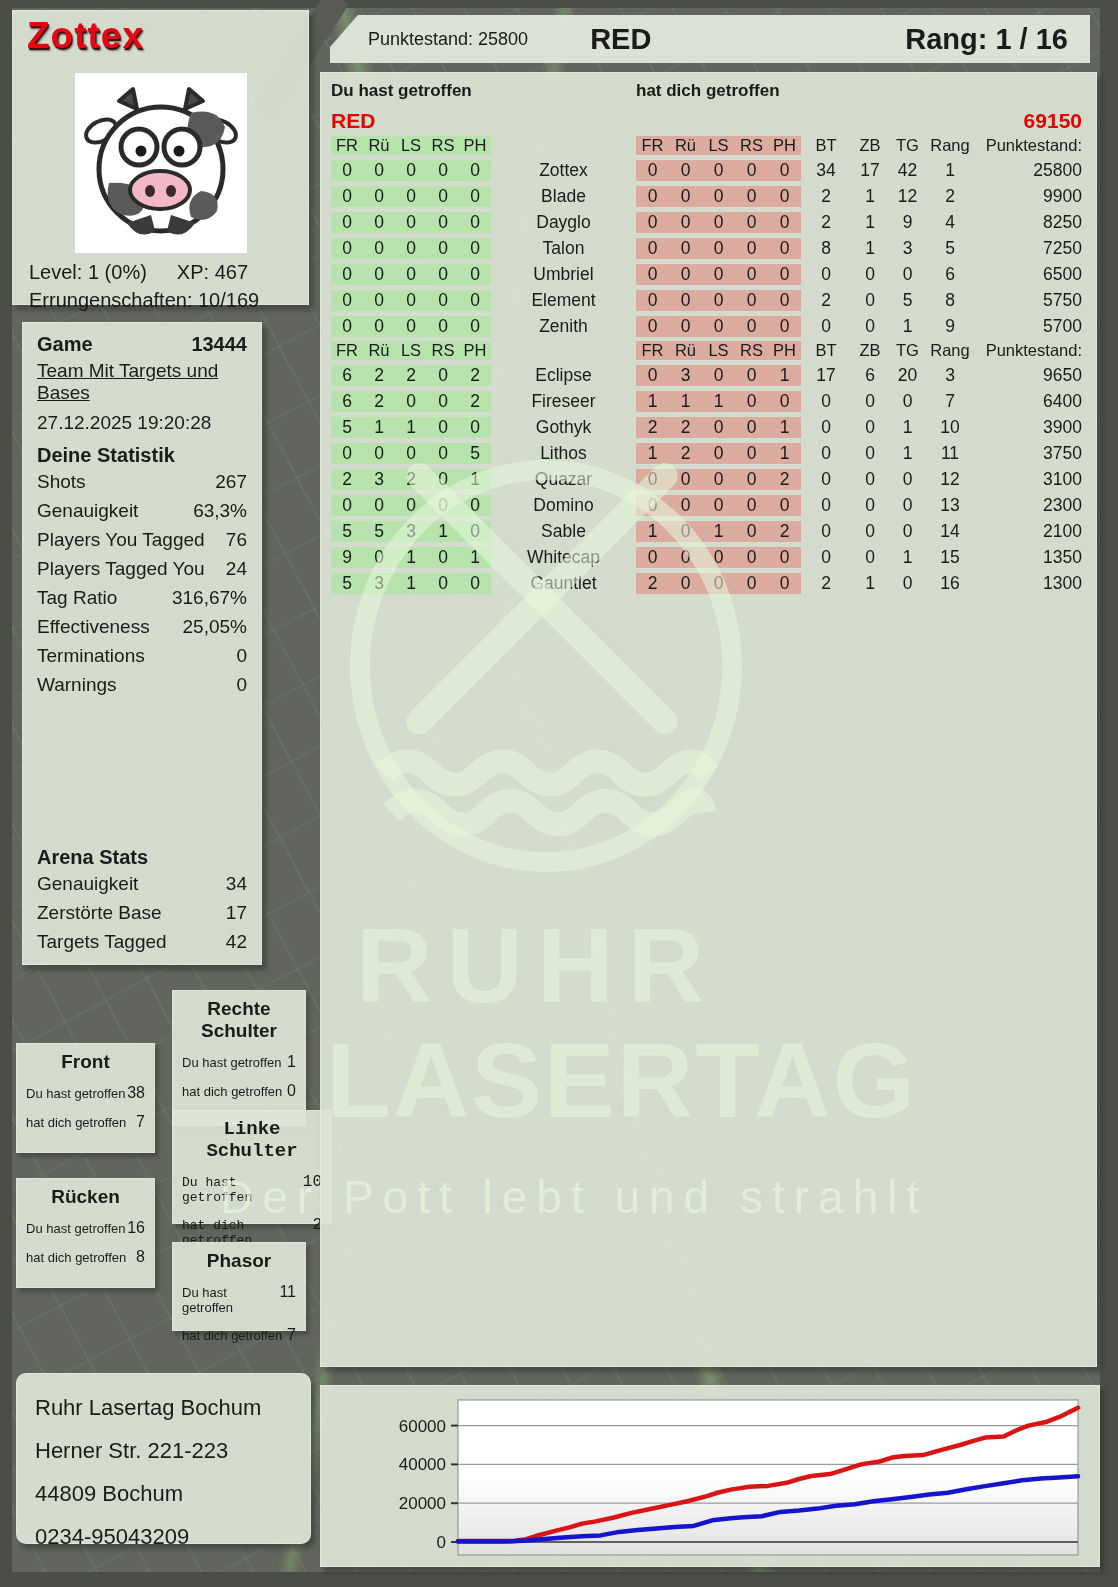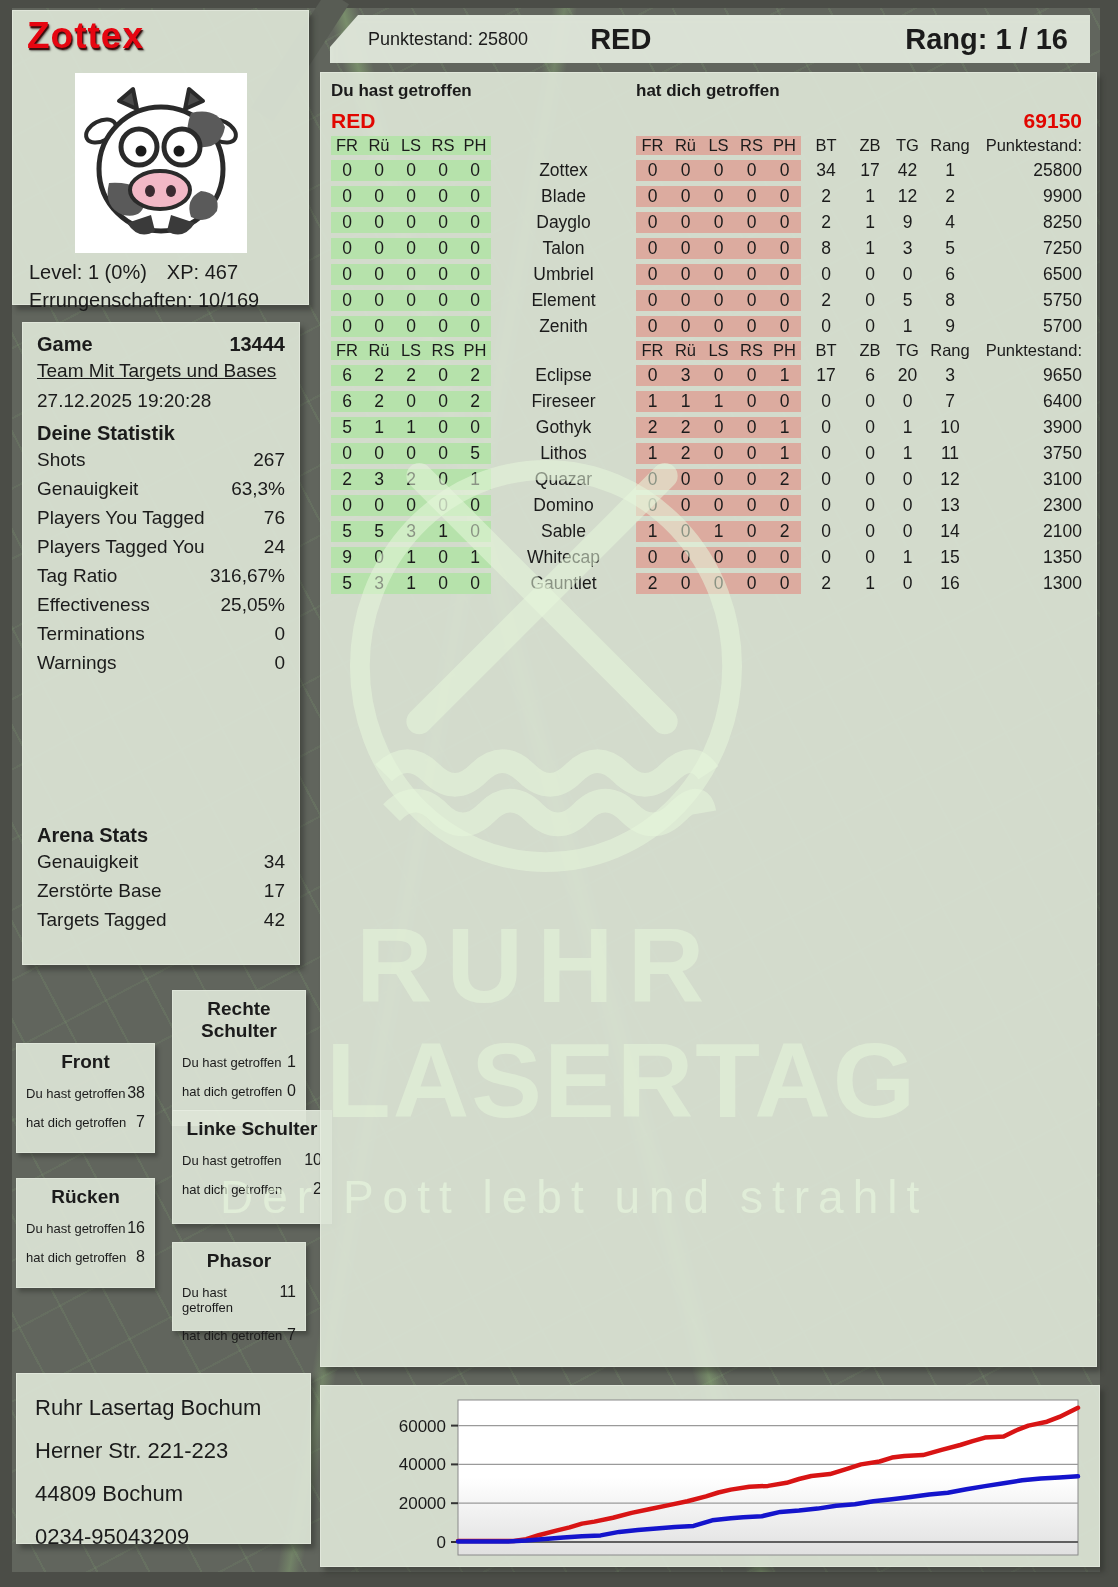--- a/index.html
+++ b/index.html
@@ -29,50 +29,50 @@
     border:1px solid rgba(248,252,244,0.35);
     z-index:2;
   }
 
   
   #player-panel{left:12px;top:10px;width:297px;height:295px;}
   .player-name{margin:4px 0 0 14px;font-size:37px;font-weight:bold;color:#e60611;
     text-shadow:1px 2px 1px #3a0c0c, 2px 3px 2px rgba(0,0,0,0.4);letter-spacing:1px;}
   .avatar-box{position:absolute;left:62px;top:62px;width:172px;height:180px;background:#ffffff;}
   .avatar-box svg{width:100%;height:100%;}
-  .level-line{position:absolute;left:16px;top:250px;font-size:20px;display:flex;gap:20px;}
+  .level-line{position:absolute;left:16px;top:250px;font-size:20px;display:flex;gap:30px;}
   .ach-line{position:absolute;left:16px;top:278px;font-size:20px;}
 
   
-  #stats-panel{left:22px;top:322px;width:278px;height:643px;padding:10px 14px;}
+  #stats-panel{left:22px;top:322px;width:240px;height:643px;padding:10px 14px;}
   .row-between{display:flex;justify-content:space-between;align-items:baseline;}
   .game-head{font-weight:bold;font-size:20px;}
   .game-mode{margin-top:4px;font-size:19px;text-decoration:underline;}
   .game-date{margin-top:8px;font-size:19px;}
   .section-title{margin-top:10px;font-weight:bold;font-size:20px;}
   .stat-row{display:flex;justify-content:space-between;font-size:19px;line-height:29px;}
   .arena-title{margin-top:147px;font-weight:bold;font-size:20px;}
 
   
   .hitbox{position:absolute;box-sizing:border-box;background:rgba(221,229,215,0.92);
     box-shadow:3px 4px 4px rgba(38,40,36,0.4);border:1px solid rgba(248,252,244,0.3);
     padding:5px 9px;z-index:2;}
   .hitbox h3{text-align:center;font-size:19px;margin:2px 0 2px;font-weight:bold;}
   .hb-row{display:flex;justify-content:space-between;align-items:baseline;margin-top:11px;}
   .hb-label{font-size:13px;}
   .hb-value{font-size:16px;}
   #hitbox-front{left:16px;top:1043px;width:139px;height:110px;}
   #hitbox-ruecken{left:16px;top:1178px;width:139px;height:110px;}
   #hitbox-rechte{left:172px;top:990px;width:134px;height:136px;}
-  #hitbox-linke{left:172px;top:1110px;width:160px;height:114px;}
+  #hitbox-linke{left:172px;top:1110px;width:160px;height:114px;font-family:Liberation Mono, monospace;}
   #hitbox-phasor{left:172px;top:1242px;width:134px;height:89px;}
 
   
   #address-panel{left:16px;top:1373px;width:295px;height:171px;padding:12px 0 0 18px;
-    font-size:22px;line-height:43px;}
+    font-size:22px;line-height:43px;border-radius:10px;}
 
   
   #top-bar{position:absolute;left:330px;top:15px;width:760px;height:48px;box-sizing:border-box;
     background:rgba(227,234,221,0.95);
     clip-path:polygon(28px 0,100% 0,100% 100%,0 100%,0 32px);
     display:flex;align-items:center;padding-left:38px;z-index:3;
     filter:drop-shadow(4px 4px 2px rgba(45,47,42,0.55));}
   .tb-score{font-size:18px;font-weight:normal;}
   .tb-team{font-size:29px;font-weight:bold;margin-left:62px;}
   .tb-rank{font-size:29px;font-weight:bold;margin-left:auto;margin-right:22px;}

